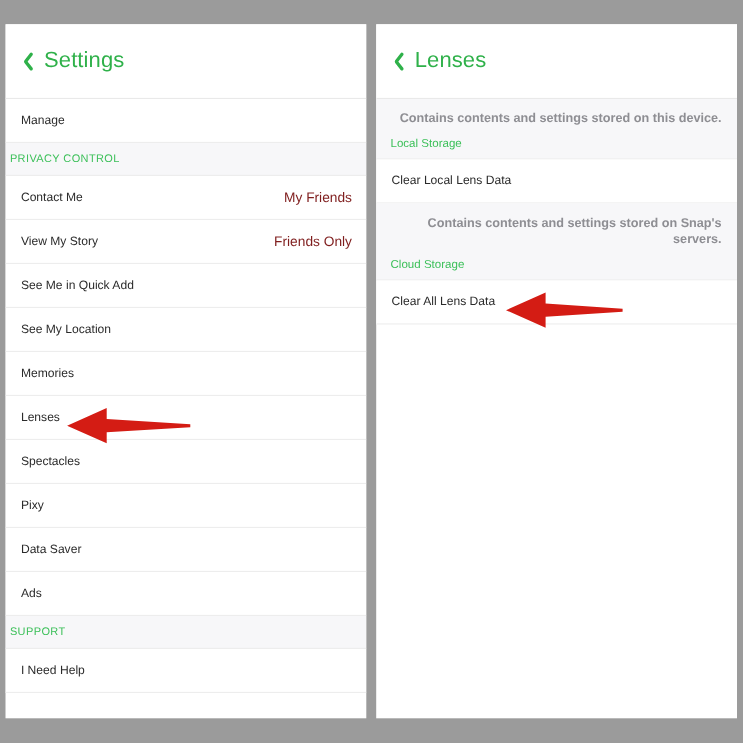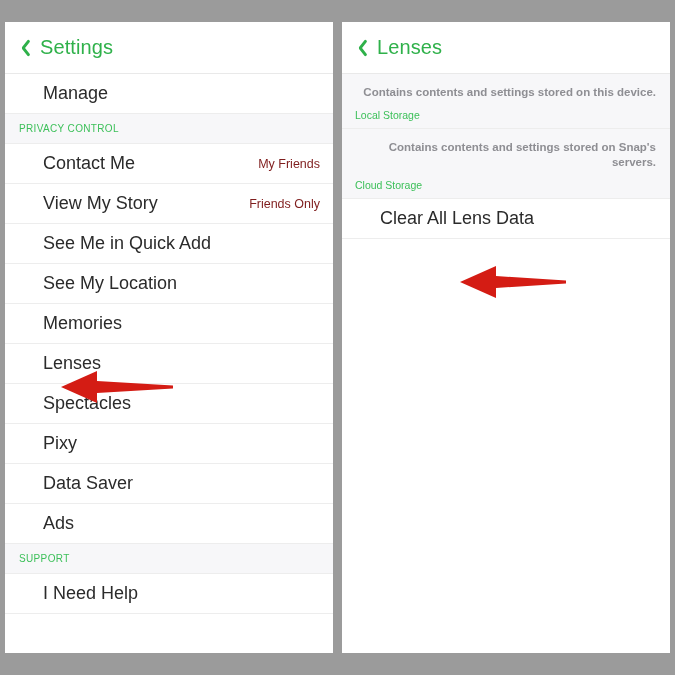--- a/index.html
+++ b/index.html
@@ -22,21 +22,21 @@
     width:328px;
     margin-top:22px;
     margin-bottom:22px;
     background:#ffffff;
     overflow:hidden;
   }
   .panel.right { width:328px; }
 
   
   .nav-header {
-    height:52px;
+    height:68px;
     background:#ffffff;
     display:flex;
     align-items:center;
     padding-left:12px;
     border-bottom:1px solid #e9e9e9;
   }
   .chev {
     width:13px; height:19px;
     position:relative;
     flex:0 0 auto;
@@ -63,34 +63,33 @@
   .row {
     height:40px;
     background:#ffffff;
     display:flex;
     align-items:center;
     justify-content:space-between;
     padding:0 13px 0 14px;
     border-bottom:1px solid #ededed;
   }
   .row-label {
-    font-size:18px;
+    font-size:11px;
     color:#2b2b2b;
-    margin-left:24px;
   }
   .row-value {
     font-size:12.5px;
     color:#7f1d1d;
   }
   .section-head {
     height:30px;
     background:#f7f7f9;
     display:flex;
     align-items:center;
-    padding:0 14px;
+    padding:0 4px;
     border-bottom:1px solid #ededed;
   }
   .section-head .label {
     font-size:10px;
     color:#3dc05a;
     letter-spacing:0.35px;
   }
 
   
   .info-block {
@@ -219,20 +218,23 @@
       <span class="nav-title">Lenses</span>
     </div>
 
     <div>
 
       <div class="info-block">
         <div class="info-desc">Contains contents and settings stored on this device.</div>
         <div class="info-tag">Local Storage</div>
       </div>
 
+      <div class="row">
+        <span class="row-label">Clear Local Lens Data</span>
+      </div>
 
       <div class="info-block">
         <div class="info-desc">Contains contents and settings stored on Snap's servers.</div>
         <div class="info-tag">Cloud Storage</div>
       </div>
 
       <div class="row">
         <span class="row-label">Clear All Lens Data</span>
       </div>
 

